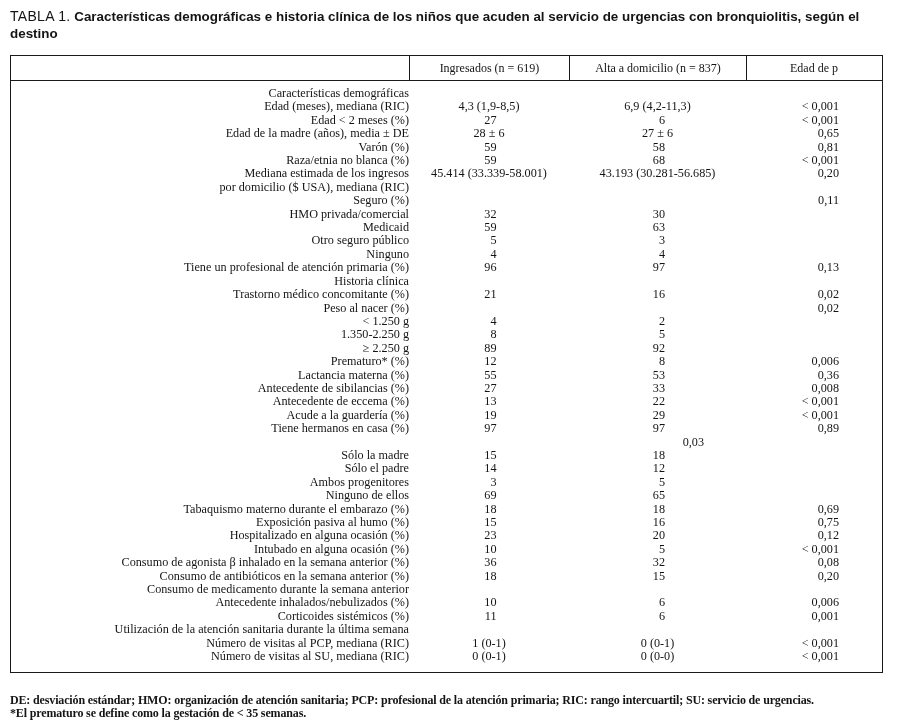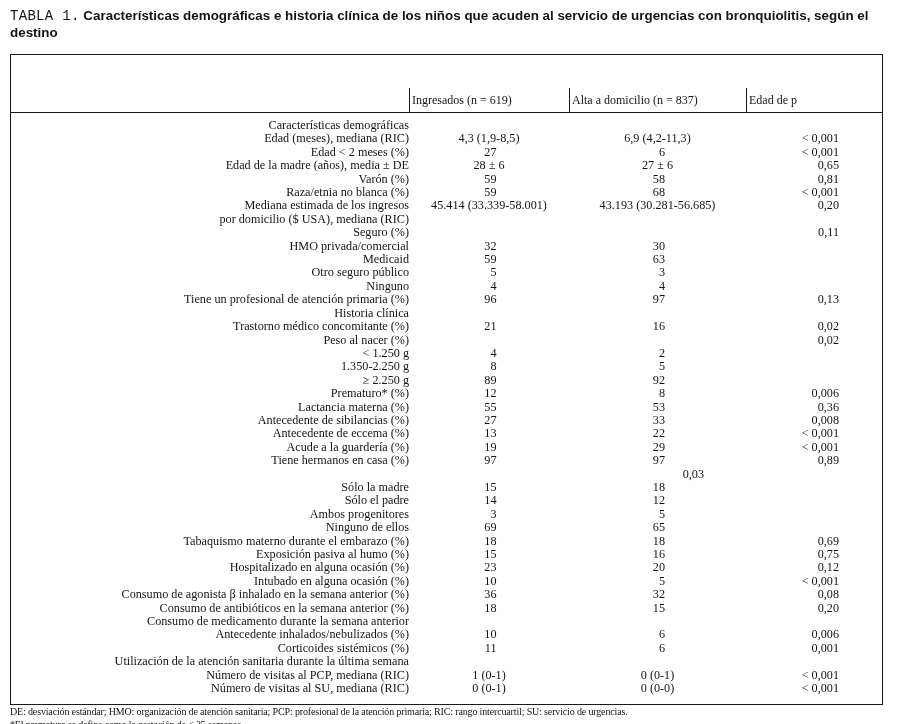--- a/index.html
+++ b/index.html
@@ -2,47 +2,47 @@
 <html><head>
 <meta charset="utf-8">
 <style>
   html,body{margin:0;padding:0;background:#ffffff;color:#141414;}
   body{width:903px;height:724px;overflow:hidden;font-family:"Liberation Serif",serif;}
   .page{box-sizing:border-box;width:903px;padding:8px 20px 0 10px;}
 
   
   .title{font-family:"Liberation Sans",sans-serif;font-weight:bold;font-size:13.4px;
          line-height:16.5px;max-width:876px;letter-spacing:0;margin:0 0 13px 0;}
-  .title .tlabel{font-family:Liberation Mono, monospace;font-weight:normal;font-size:14px;
+  .title .tlabel{font-family:Liberation Sans, sans-serif;font-weight:normal;font-size:14px;
          letter-spacing:0.3px;}
 
   
   .tbl{width:873px;border-left:1.4px solid #1a1a1a;border-right:1.4px solid #1a1a1a;
        border-bottom:1.4px solid #1a1a1a;box-sizing:border-box;}
   .thead{display:grid;grid-template-columns:398px 160px 177px 135px;
          border-top:1.4px solid #1a1a1a;border-bottom:1.4px solid #1a1a1a;}
-  .th{box-sizing:border-box;font-size:12px;text-align:left;padding:5px 2px 4px 2px;
-      white-space:nowrap;margin-top:33px;}
+  .th{box-sizing:border-box;font-size:12px;text-align:center;padding:5px 2px 4px 2px;
+      white-space:nowrap;}
   .th + .th{border-left:1.4px solid #1a1a1a;}
 
   .tbody{padding:6px 0 9px 0;}
   .trow{display:grid;grid-template-columns:398px 160px 177px 135px;
         line-height:13.4px;font-size:12.2px;}
   .c-label{white-space:nowrap;overflow:visible;text-align:right;}
   .ind0{padding-left:18px;}
   .ind1{padding-left:29px;}
   .ind2{padding-left:42px;}
   .ind3{padding-left:57px;}
   .c-val{text-align:center;}
   .ival{display:inline-block;min-width:15px;text-align:right;}
   .c-p{text-align:right;padding-right:42px;box-sizing:border-box;}
 
   
-  .footnotes{margin-top:1px;font-size:10px;line-height:12.6px;letter-spacing:-0.15px;
-             max-width:873px;}
+  .footnotes{margin-top:21px;font-size:12px;line-height:12.6px;letter-spacing:-0.15px;
+             max-width:873px;font-weight:bold;}
   .footnotes div{white-space:nowrap;}
 </style>
 </head>
 <body>
 
 <div class="page">
 
   <p class="title"><span class="tlabel">TABLA 1.</span> <span>Características demográficas e historia clínica de los niños que acuden al servicio de urgencias con bronquiolitis, según el destino</span></p>
 
   <div class="tbl">

